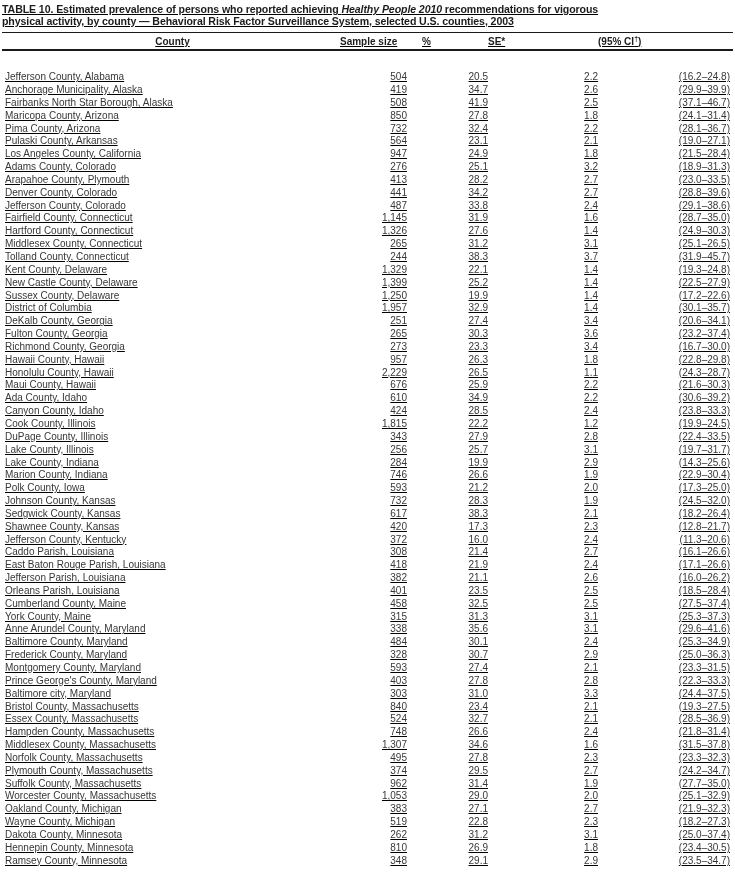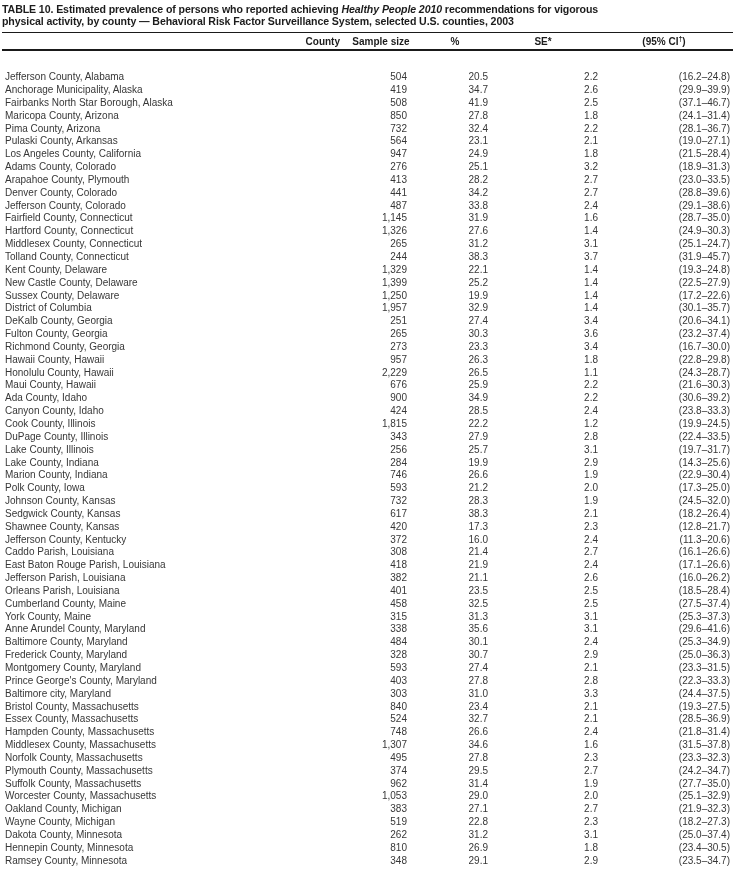--- a/index.html
+++ b/index.html
@@ -9,20 +9,21 @@
   }
   body {
     width: 735px;
     height: 874px;
     overflow: hidden;
     font-family: "Liberation Sans", "DejaVu Sans", sans-serif;
     -webkit-font-smoothing: antialiased;
   }
   .page {
     width: 641px;
+    text-decoration: underline;
   }
   .table-title {
     margin: 4px 2px 5px 2px;
     font-size: 10.6px;
     line-height: 11.6px;
     font-weight: bold;
     letter-spacing: -0.1px;
     color: var(--title-color, #1c1c1c);
   }
   .table-title em {
@@ -45,22 +46,22 @@
     border-top: 1px solid var(--rule-color, #1a1a1a);
     border-bottom: 2px solid var(--rule-color, #1a1a1a);
     font-size: 10px;
     font-weight: bold;
     color: var(--title-color, #1c1c1c);
     height: 16px;
     vertical-align: middle;
     padding: 0;
     white-space: nowrap;
   }
-  thead th.col-county { text-align: right; padding-left: 3px; }
-  thead th.col-num    { text-align: center; }
+  thead th.col-county { text-align: center; padding-left: 3px; }
+  thead th.col-num    { text-align: left; }
   thead th.col-ci     { padding-right: 3px; }
   thead th sup {
     font-size: 7px;
     vertical-align: super;
     line-height: 0;
   }
 
   tbody td {
     font-size: 10px;
     line-height: 12.84px;
@@ -203,21 +204,21 @@
     <td class="col-num col-pct">27.6</td>
     <td class="col-num col-se">1.4</td>
     <td class="col-num col-ci">(24.9–30.3)</td>
   </tr>
 
   <tr class="data-row">
     <td class="col-county">Middlesex County, Connecticut</td>
     <td class="col-num col-sample">265</td>
     <td class="col-num col-pct">31.2</td>
     <td class="col-num col-se">3.1</td>
-    <td class="col-num col-ci">(25.1–24.7)</td>
+    <td class="col-num col-ci">(25.1–26.5)</td>
   </tr>
 
 
   <tr class="data-row">
     <td class="col-county">Tolland County, Connecticut</td>
     <td class="col-num col-sample">244</td>
     <td class="col-num col-pct">38.3</td>
     <td class="col-num col-se">3.7</td>
     <td class="col-num col-ci">(31.9–45.7)</td>
   </tr>
@@ -297,21 +298,21 @@
   <tr class="data-row">
     <td class="col-county">Maui County, Hawaii</td>
     <td class="col-num col-sample">676</td>
     <td class="col-num col-pct">25.9</td>
     <td class="col-num col-se">2.2</td>
     <td class="col-num col-ci">(21.6–30.3)</td>
   </tr>
 
   <tr class="data-row">
     <td class="col-county">Ada County, Idaho</td>
-    <td class="col-num col-sample">900</td>
+    <td class="col-num col-sample">610</td>
     <td class="col-num col-pct">34.9</td>
     <td class="col-num col-se">2.2</td>
     <td class="col-num col-ci">(30.6–39.2)</td>
   </tr>
 
   <tr class="data-row">
     <td class="col-county">Canyon County, Idaho</td>
     <td class="col-num col-sample">424</td>
     <td class="col-num col-pct">28.5</td>
     <td class="col-num col-se">2.4</td>

